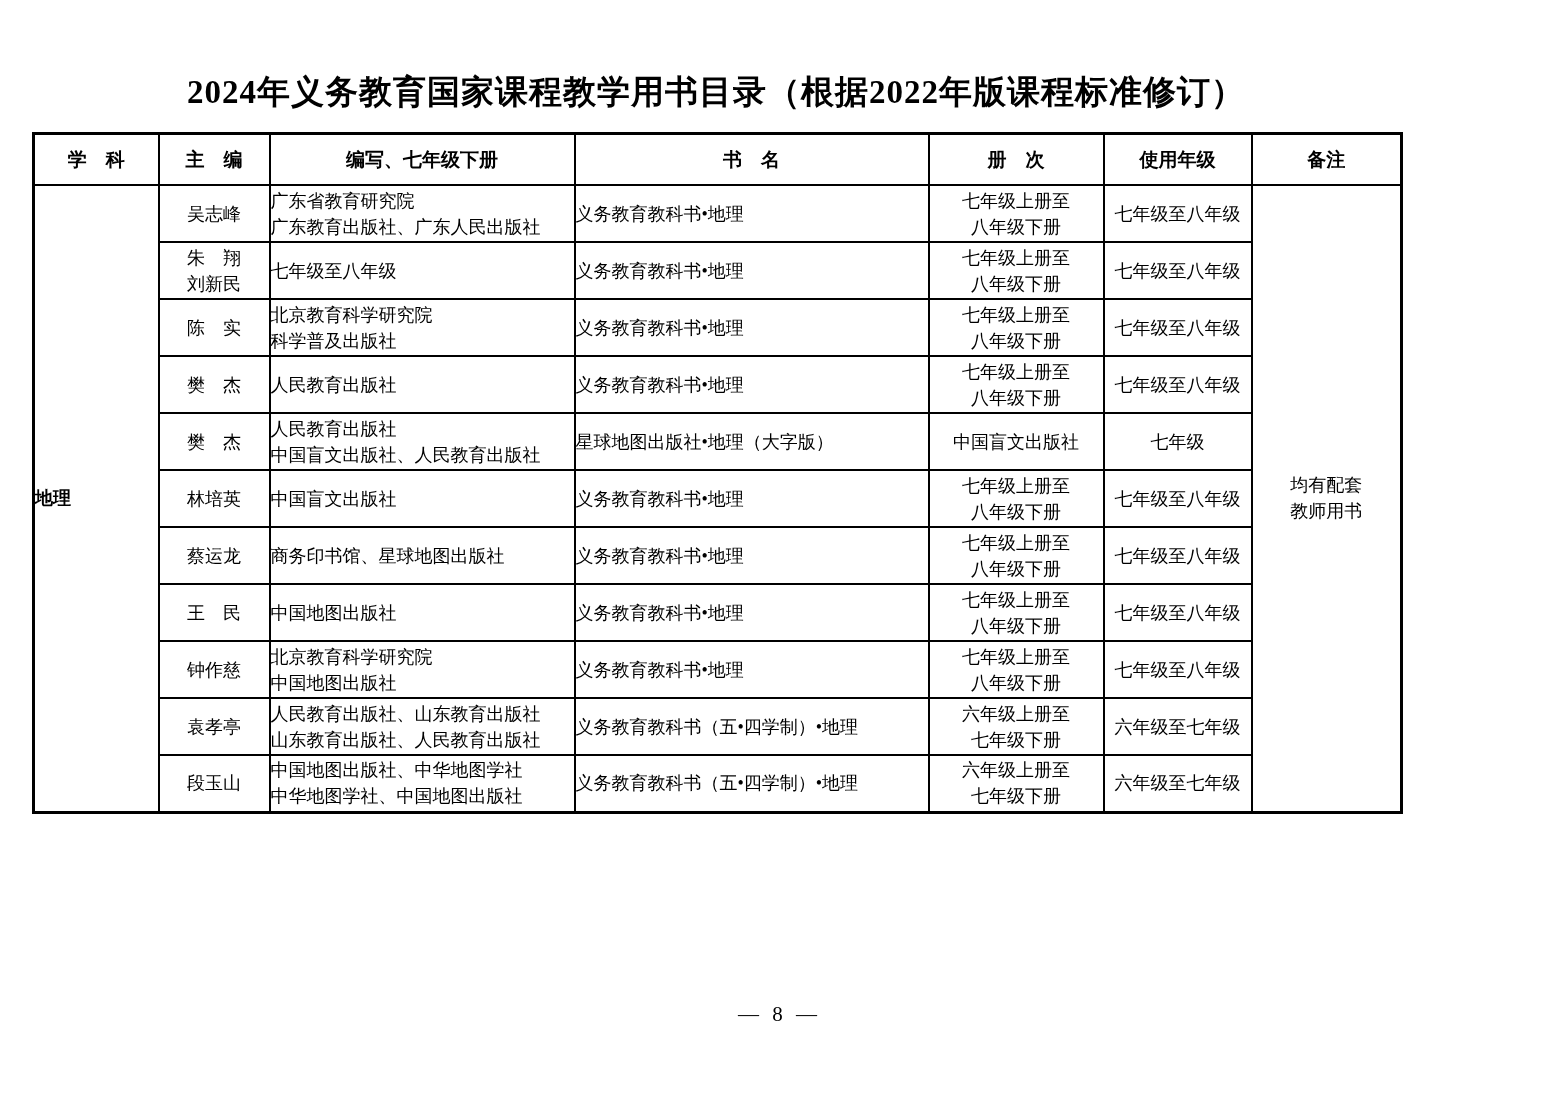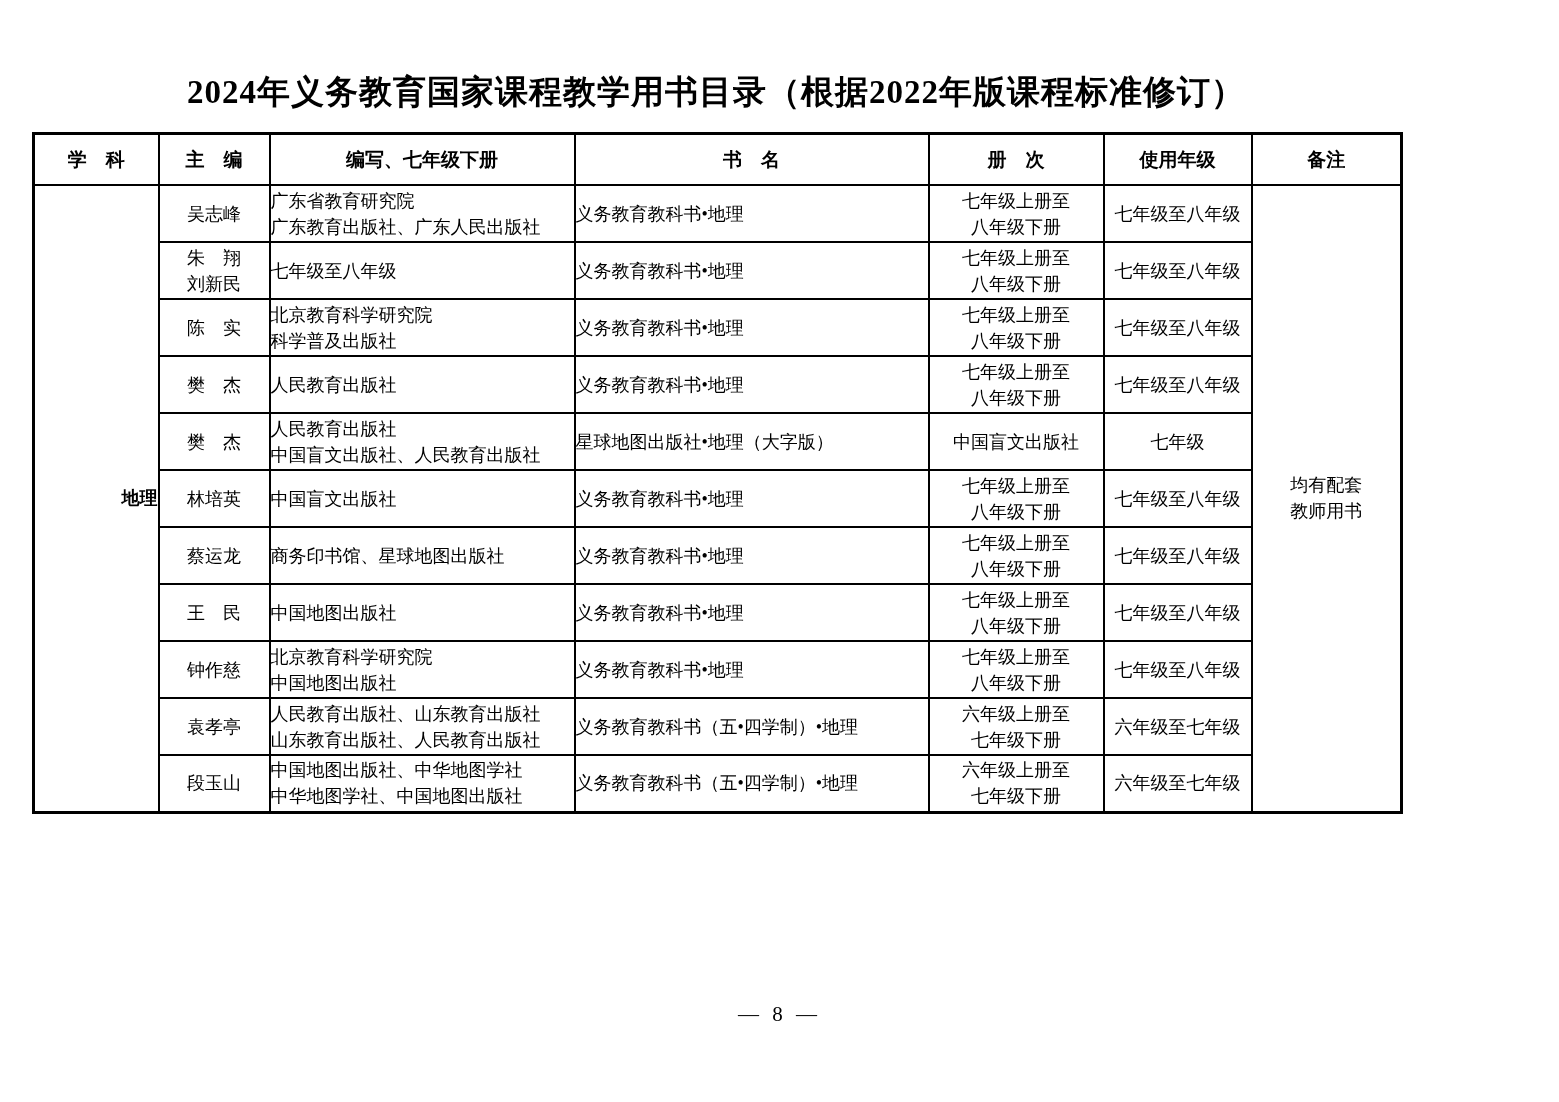--- a/index.html
+++ b/index.html
@@ -57,21 +57,21 @@
     font-size: 18px;
     line-height: 26px;
   }
   tr.data-row {
     height: 57px;
   }
   td.c-subject {
     font-family: "Liberation Sans", sans-serif;
     font-weight: bold;
     font-size: 19px;
-    text-align: right;
+    text-align: left;
     margin-top: 20px;
   }
   td.c-editor,
   td.c-volume,
   td.c-grade,
   td.c-remark {
     text-align: center;
   }
   td.c-publisher,
   td.c-book {

